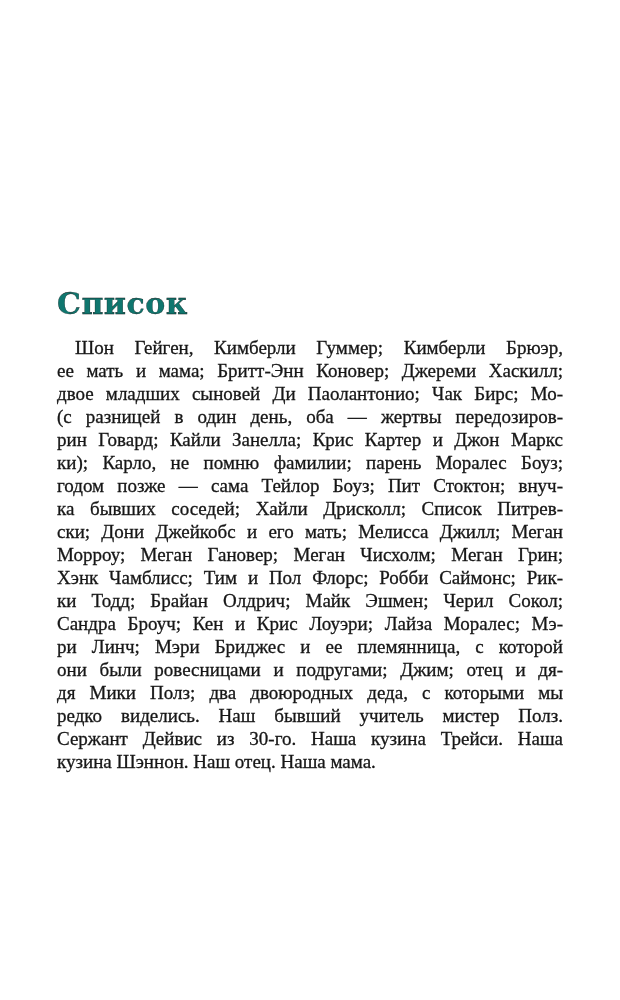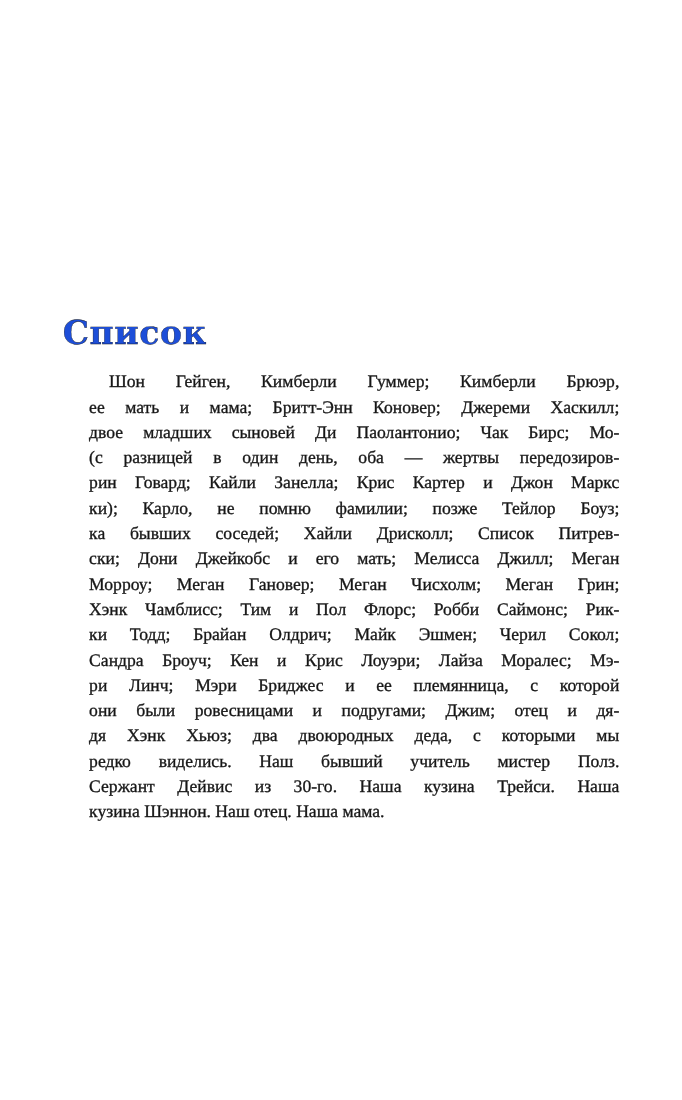--- a/index.html
+++ b/index.html
@@ -23,27 +23,26 @@
     left: 57px;
     width: 506px;
   }
   .title {
     margin: 0 0 16px 0;
     font-family: "DejaVu Serif", "Liberation Serif", serif;
     font-weight: 700;
     font-size: 30px;
     line-height: 32px;
     letter-spacing: 0.5px;
-    color: #1d4ed8;
+    color: #0f766e;
     -webkit-text-stroke: 0.3px #131313;
   }
   .paragraph {
-    font-size: 16px;
+    font-size: 19px;
     line-height: 23px;
-    margin-left: 24px;
     -webkit-text-stroke: 0.3px #171717;
   }
   .paragraph .line {
     text-align: justify;
     text-align-last: justify;
   }
   .paragraph .line:first-child {
     text-indent: 18px;
   }
   .paragraph .line:last-child {
@@ -55,28 +54,29 @@
 
 <div class="page">
   <div class="content">
     <h1 class="title">Список</h1>
     <div class="paragraph">
         <div class="line">Шон Гейген, Кимберли Гуммер; Кимберли Брюэр,</div>
         <div class="line">ее мать и мама; Бритт-Энн Коновер; Джереми Хаскилл;</div>
         <div class="line">двое младших сыновей Ди Паолантонио; Чак Бирс; Мо-</div>
         <div class="line">(с разницей в один день, оба — жертвы передозиров-</div>
         <div class="line">рин Говард; Кайли Занелла; Крис Картер и Джон Маркс</div>
-        <div class="line">ки); Карло, не помню фамилии; позже Тейлор Боуз;</div>
+        <div class="line">ки); Карло, не помню фамилии; парень Моралес Боуз;</div>
+        <div class="line">годом позже — сама Тейлор Боуз; Пит Стоктон; внуч-</div>
         <div class="line">ка бывших соседей; Хайли Дрисколл; Список Питрев-</div>
         <div class="line">ски; Дони Джейкобс и его мать; Мелисса Джилл; Меган</div>
         <div class="line">Морроу; Меган Гановер; Меган Чисхолм; Меган Грин;</div>
         <div class="line">Хэнк Чамблисс; Тим и Пол Флорс; Робби Саймонс; Рик-</div>
         <div class="line">ки Тодд; Брайан Олдрич; Майк Эшмен; Черил Сокол;</div>
         <div class="line">Сандра Броуч; Кен и Крис Лоуэри; Лайза Моралес; Мэ-</div>
         <div class="line">ри Линч; Мэри Бриджес и ее племянница, с которой</div>
         <div class="line">они были ровесницами и подругами; Джим; отец и дя-</div>
-        <div class="line">дя Хэнк Хьюз; два двоюродных деда, с которыми мы</div>
+        <div class="line">дя Мики Полз; два двоюродных деда, с которыми мы</div>
         <div class="line">редко виделись. Наш бывший учитель мистер Полз.</div>
         <div class="line">Сержант Дейвис из 30-го. Наша кузина Трейси. Наша</div>
         <div class="line">кузина Шэннон. Наш отец. Наша мама.</div>
       </div>
   </div>
 </div>
 
 </body></html>

